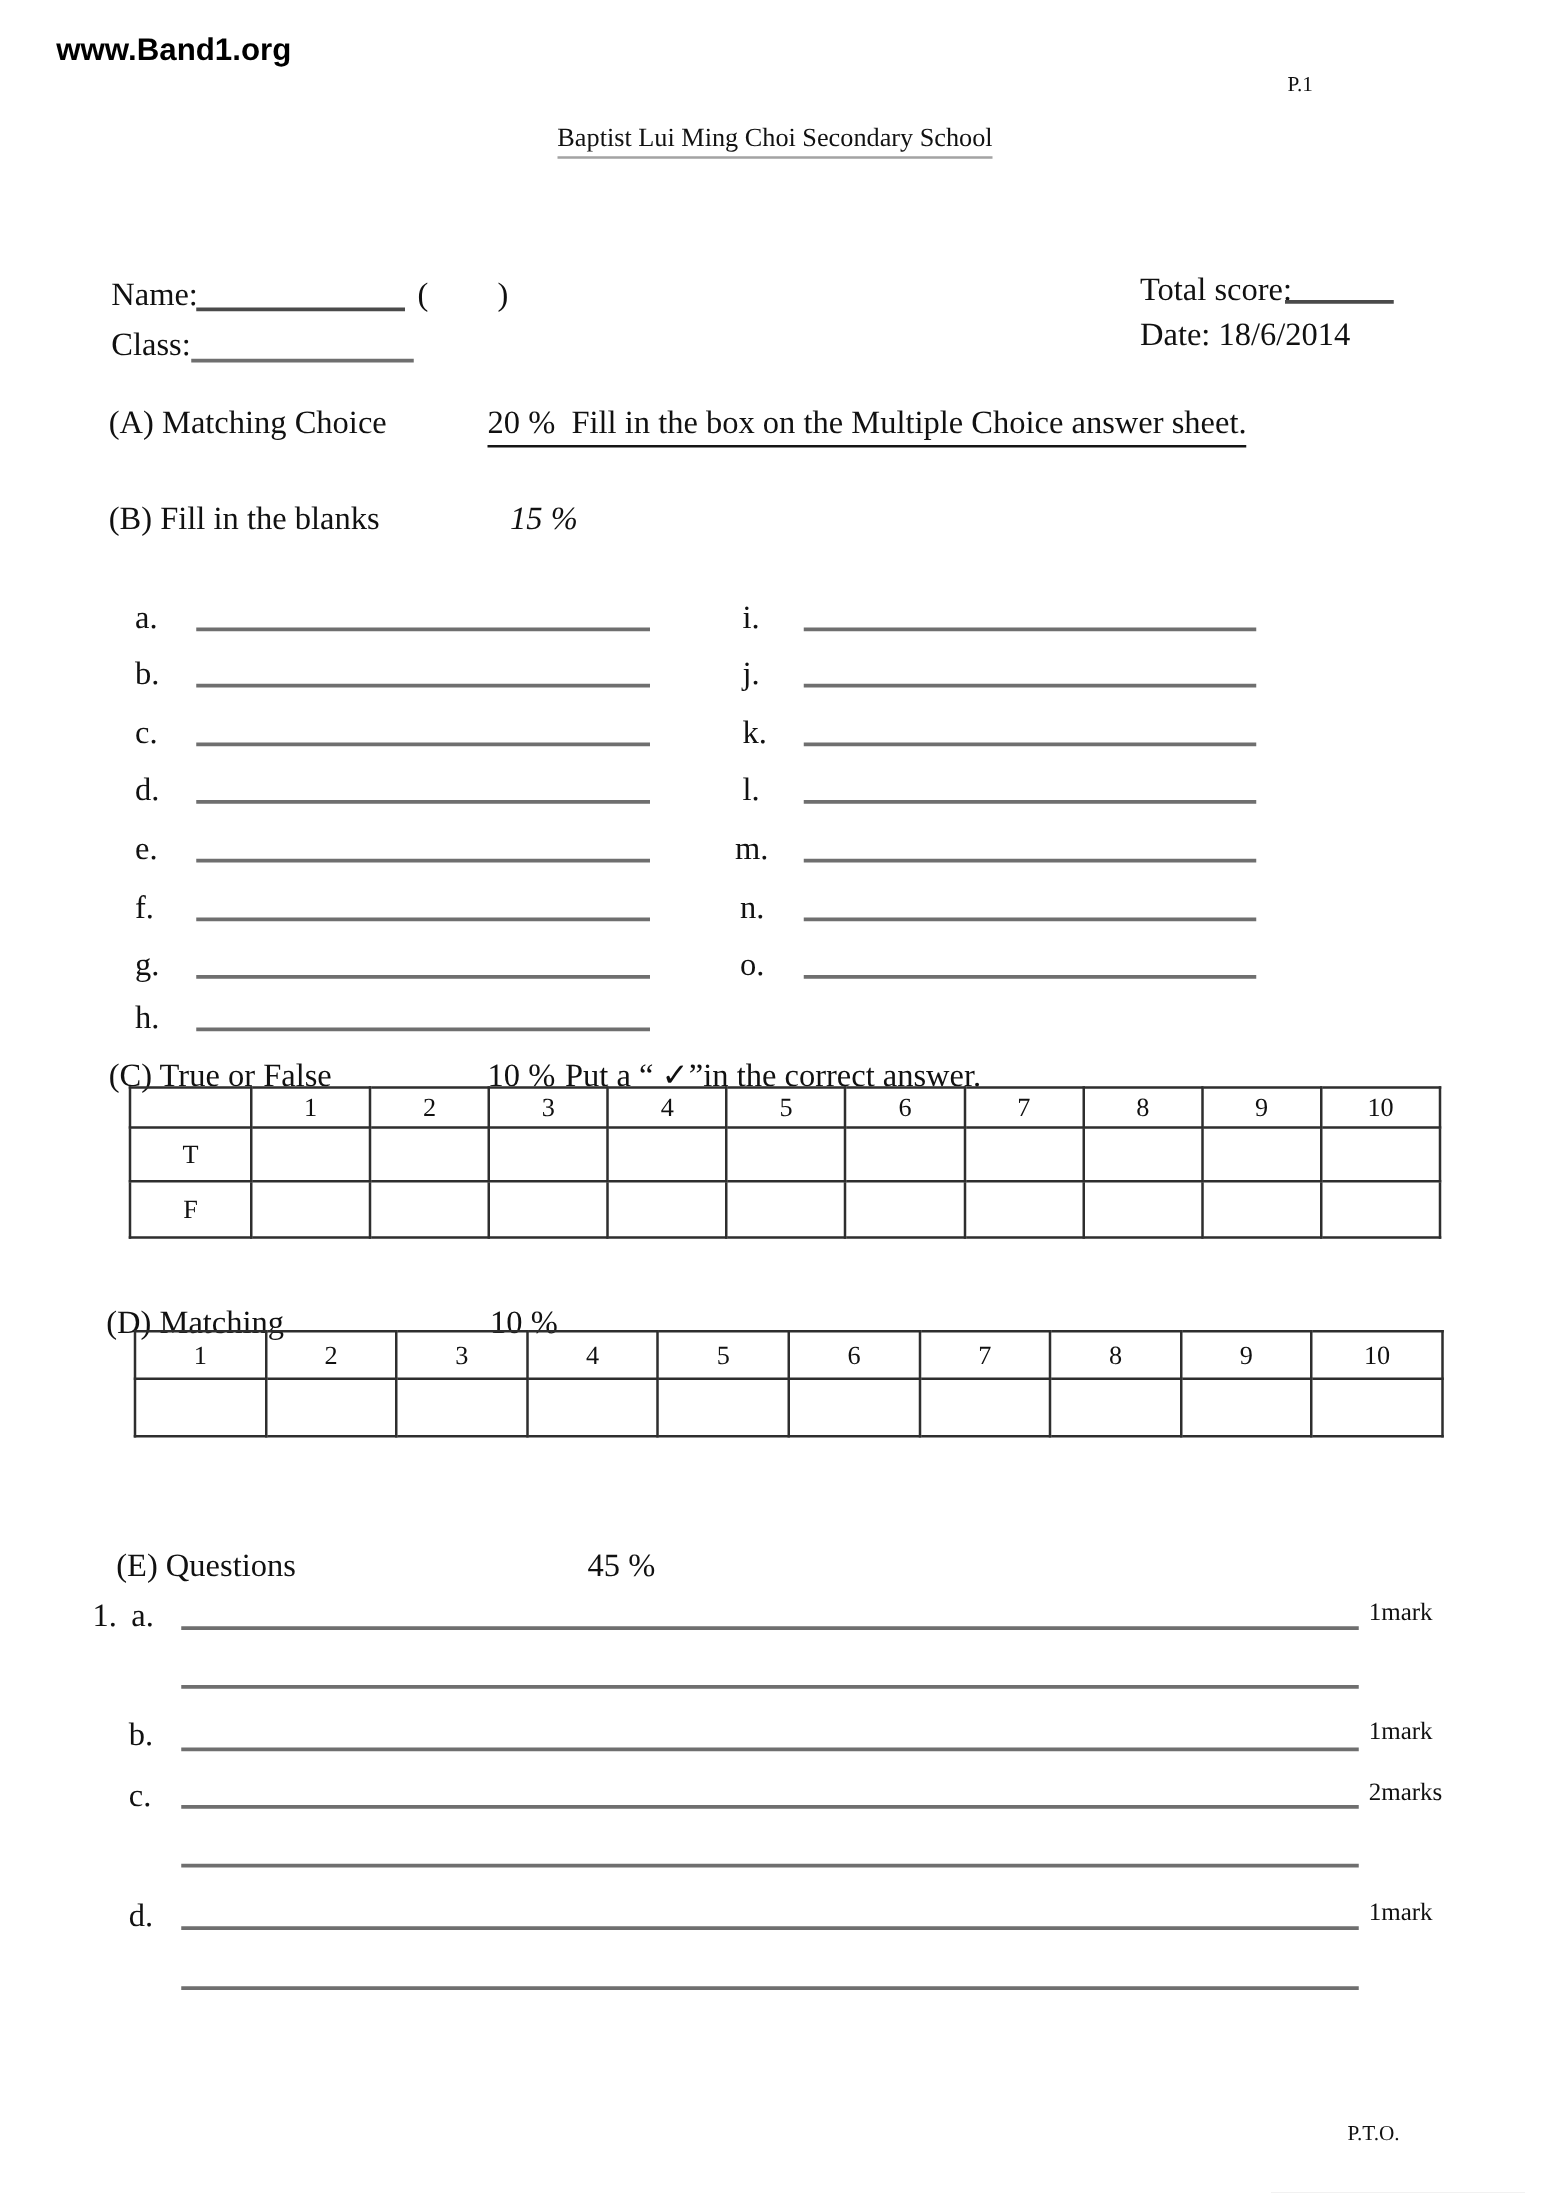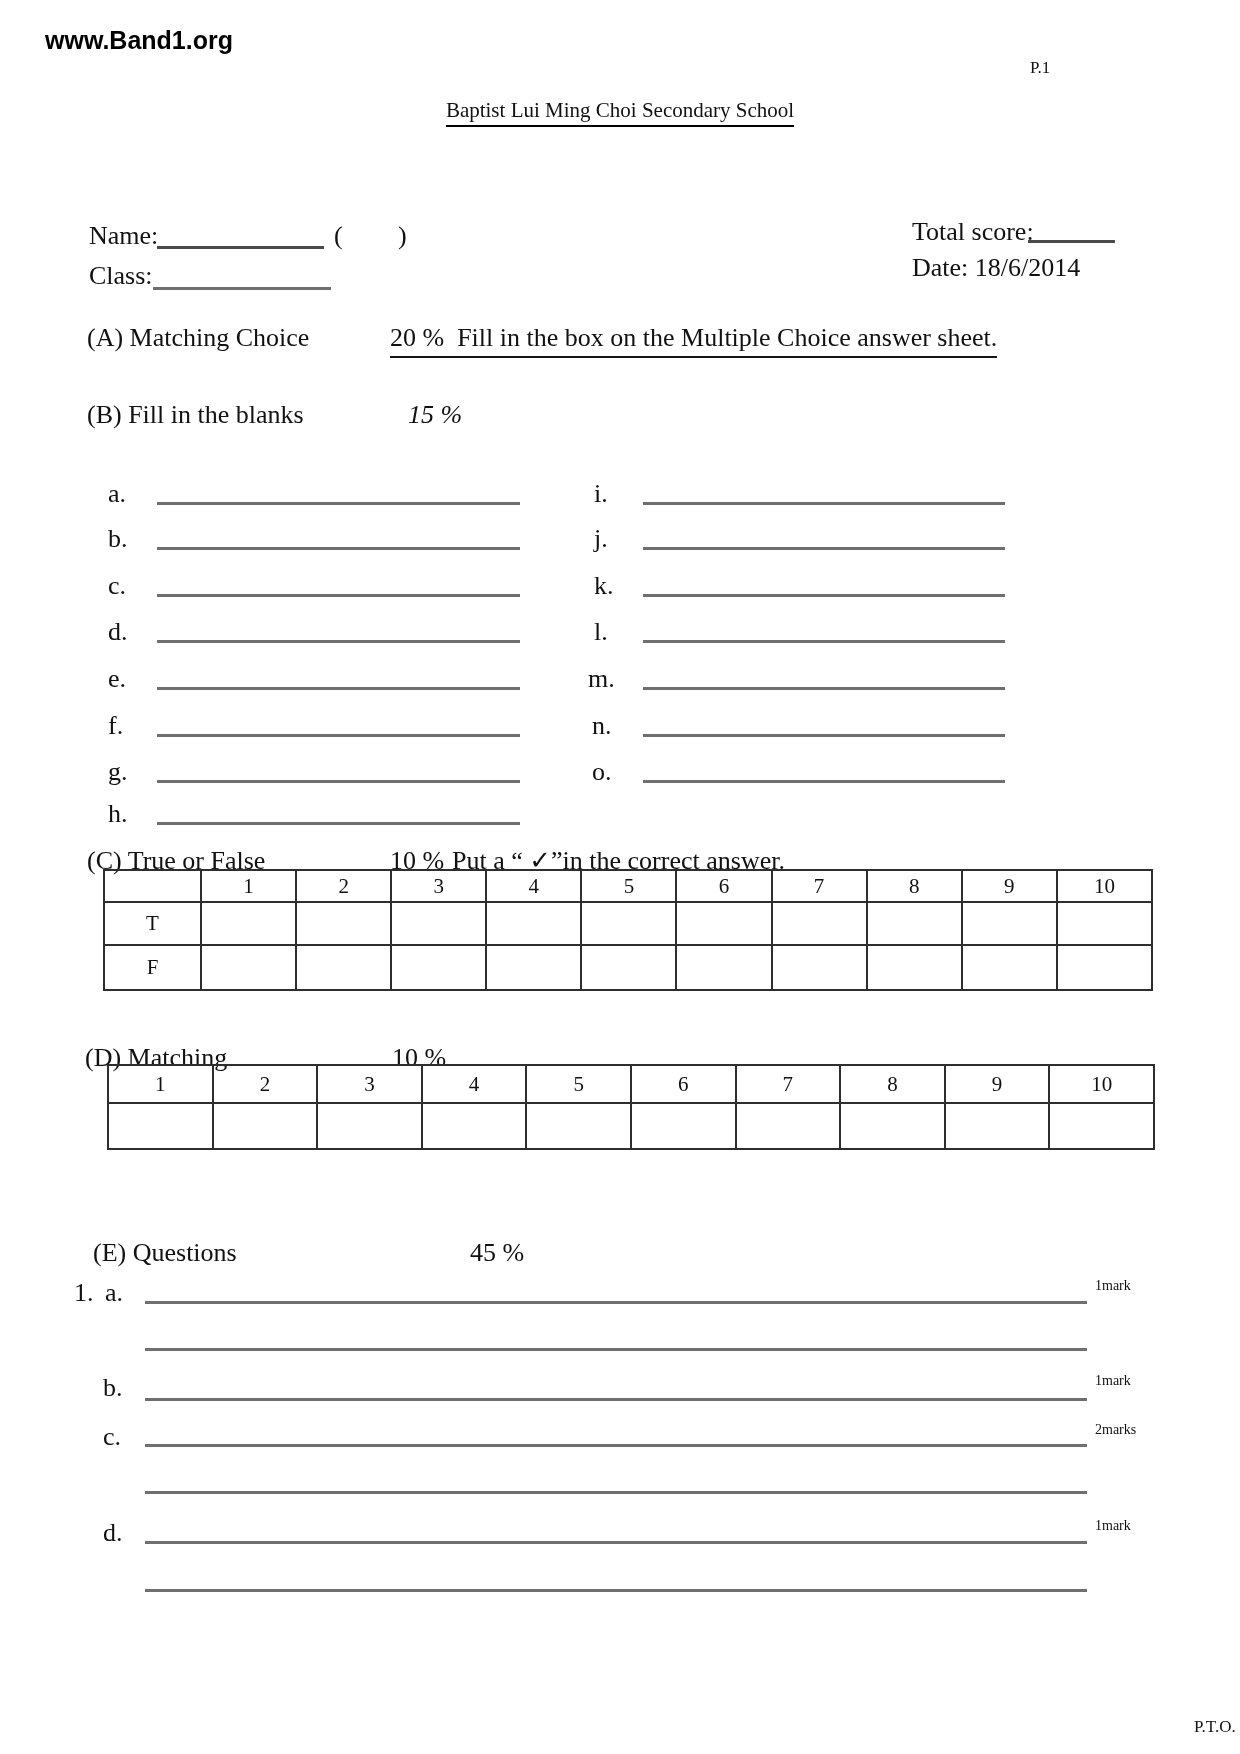--- a/index.html
+++ b/index.html
@@ -3,28 +3,28 @@
 <meta charset="utf-8">
 <style>
   html,body{margin:0;padding:0;background:#e8e8e8;}
   .page{
     position:relative;width:1240px;height:1754px;background:#ffffff;
     font-family:"Liberation Serif", serif;color:#111;overflow:hidden;
     margin:0 auto;
   }
   .abs{position:absolute;white-space:nowrap;}
   .t21{font-size:26px;line-height:1.2;}
-  .t20{font-size:14px;line-height:1.2;}
+  .t20{font-size:20px;line-height:1.2;}
   .t17{font-size:17px;line-height:1.2;}
   .watermark{
     font-family:"Liberation Sans", sans-serif;font-weight:600;font-size:25px;color:#000;
   }
   .title-wrap{left:0;right:0;text-align:center;}
   .title-underline{
-    display:inline-block;border-bottom:2px solid #000000;padding-bottom:2px;font-size:21px;
+    display:inline-block;border-bottom:2px solid #a3a3a3;padding-bottom:2px;font-size:21px;
   }
   .blank{position:absolute;height:3px;background:#6f6f6f;}
   .blank-dark{position:absolute;height:3px;background:#4a4a4a;}
   .instr-underline{border-bottom:2px solid #151515;padding-bottom:3px;}
   table.grid{
     border-collapse:collapse;table-layout:fixed;width:100%;
   }
   table.grid td,table.grid th{
     border:2px solid #2e2e2e;text-align:center;vertical-align:middle;
     font-size:21px;font-weight:normal;padding:0;
@@ -207,15 +207,15 @@
   <div class="abs t21" style="left:103px;top:1421px;">c.</div>
   <div class="blank" style="left:145px;top:1444px;width:942px;"></div>
   <div class="abs t20" style="left:1095px;top:1422px;">2marks</div>
   <div class="blank" style="left:145px;top:1491px;width:942px;"></div>
 
   <div class="abs t21" style="left:103px;top:1517px;">d.</div>
   <div class="blank" style="left:145px;top:1541px;width:942px;"></div>
   <div class="abs t20" style="left:1095px;top:1518px;">1mark</div>
   <div class="blank" style="left:145px;top:1589px;width:942px;"></div>
 
-  <div class="abs t17" style="left:1194px;top:1697px;margin-top:20px;">P.T.O.</div>
+  <div class="abs t17" style="left:1078px;top:1697px;">P.T.O.</div>
 
 </div>
 
 </body></html>

